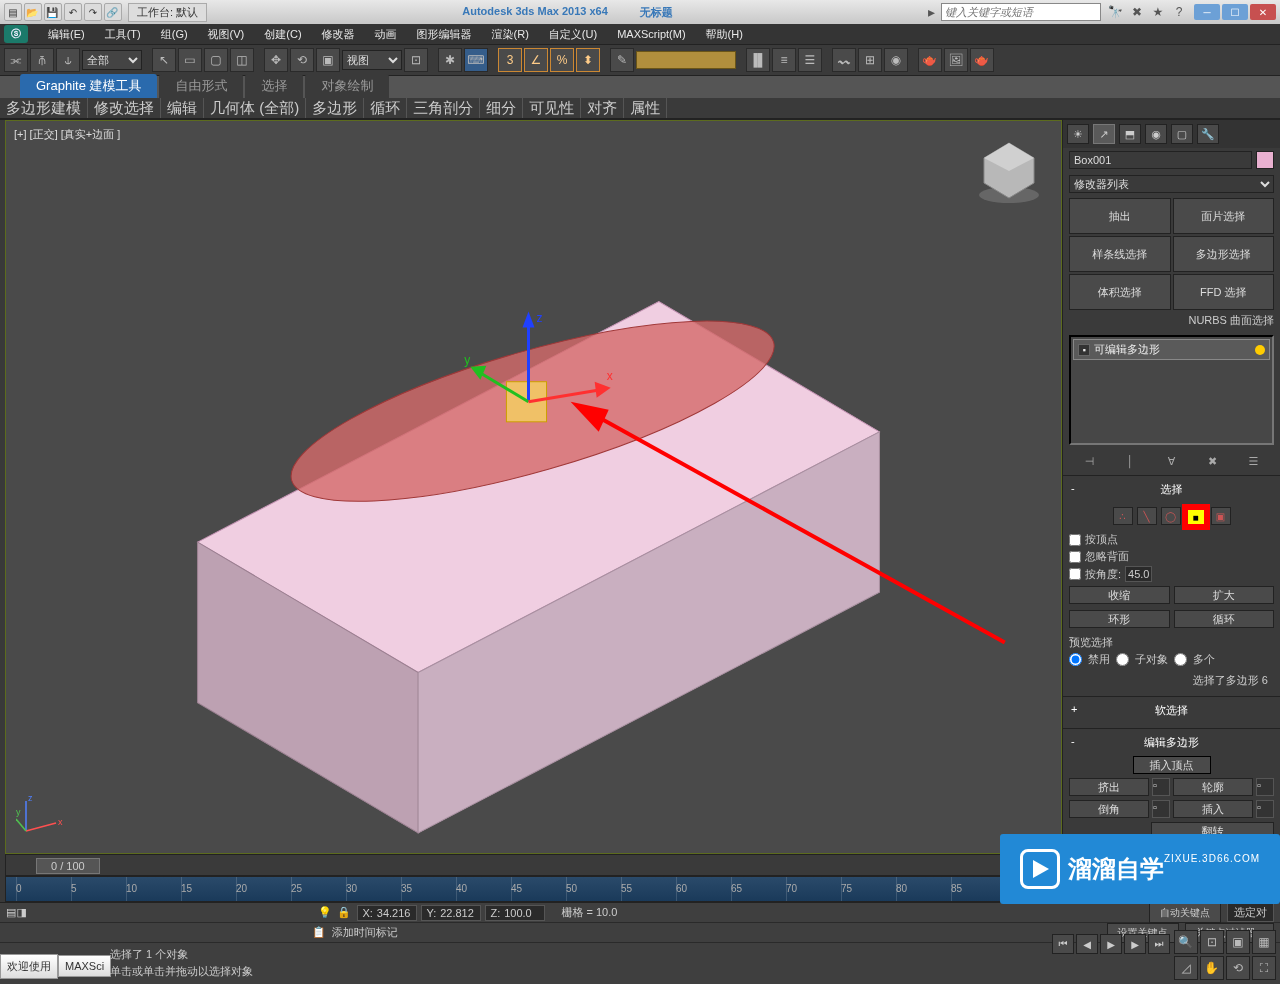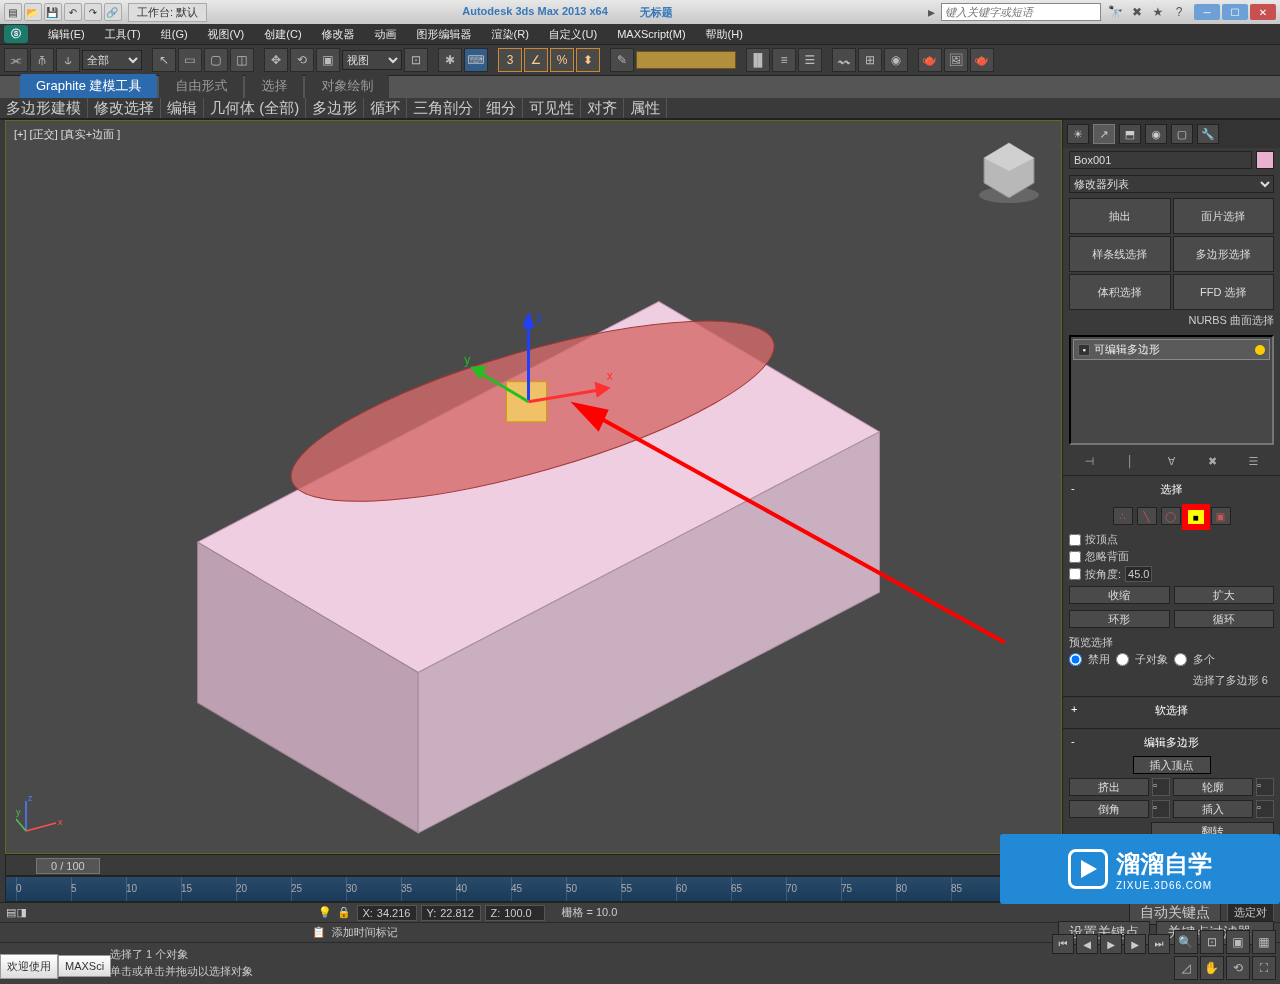--- a/index.html
+++ b/index.html
@@ -89,32 +89,32 @@
 .track .tick { position:absolute; top:0; bottom:0; width:1px; background:rgba(255,255,255,0.15);}
 .track .num { position:absolute; top:6px; color:#aaa; font-size:10px;}
 
 .statusbar { position:absolute; left:0; right:0; bottom:0; height:82px; background:#3f3f3f; border-top:1px solid #222; }
 .statusbar .row1 { display:flex; align-items:center; height:20px; border-bottom:1px solid #2a2a2a; padding:0 6px; gap:6px;}
 .statusbar .coords { display:flex; gap:4px; }
 .statusbar .coords .cval { background:#2a2a2a; border:1px solid #555; padding:0 4px; height:16px; min-width:60px; display:flex; align-items:center; gap:4px; font-size:11px;}
 .statusbar .row2 { display:flex; align-items:center; height:20px; border-bottom:1px solid #2a2a2a; padding:0 6px; gap:6px;}
 .statusbar .nav { position:absolute; right:4px; bottom:4px; display:grid; grid-template-columns:repeat(4,24px); grid-template-rows:repeat(2,24px); gap:2px;}
 .statusbar .nav span { background:#4a4a4a; border:1px solid #222; display:flex; align-items:center; justify-content:center; font-size:12px; color:#bbb;}
-.statusbar .btnbox { background:#4a4a4a; border:1px solid #222; padding:2px 10px; font-size:14px;}
+.statusbar .btnbox { background:#4a4a4a; border:1px solid #222; padding:2px 10px; font-size:10px;font-family:Liberation Serif, serif;}
 .statusbar .welcome { position:absolute; left:0; bottom:0; display:flex; align-items:center; height:36px;}
 .statusbar .welcome .w1 { background:linear-gradient(#fff,#ddd); color:#333; padding:4px 6px; font-size:11px; border:1px solid #999;}
 .statusbar .prompt { position:absolute; left:110px; bottom:4px; right:340px;}
 .statusbar .prompt div { color:#ccc; font-size:11px; padding:1px 0;}
 .statusbar .timectl { position:absolute; right:110px; bottom:30px; display:flex; gap:2px;}
 .statusbar .timectl span { width:22px; height:20px; background:#4a4a4a; border:1px solid #222; display:inline-flex; align-items:center; justify-content:center; font-size:10px;}
 
 
 .watermark { position:absolute; right:0; bottom:80px; width:280px; height:70px; background:#2289d6; color:#fff; display:flex; align-items:center; justify-content:center; gap:8px; font-size:24px; font-weight:bold; border-radius:3px;}
 .watermark .play { width:40px; height:40px; border:3px solid #fff; border-radius:8px; display:flex; align-items:center; justify-content:center;}
-.watermark .txt { display:flex; flex-direction:column; align-items:flex-end;}
+.watermark .txt { display:flex; flex-direction:row; align-items:flex-start;}
 .watermark .txt .sm { font-size:10px; letter-spacing:1px; font-weight:normal;}
 </style>
 </head>
 <body>
 
 <div class="titlebar">
   <div class="qat">
     <span>▤</span>
     <span>📂</span>
     <span>💾</span>

